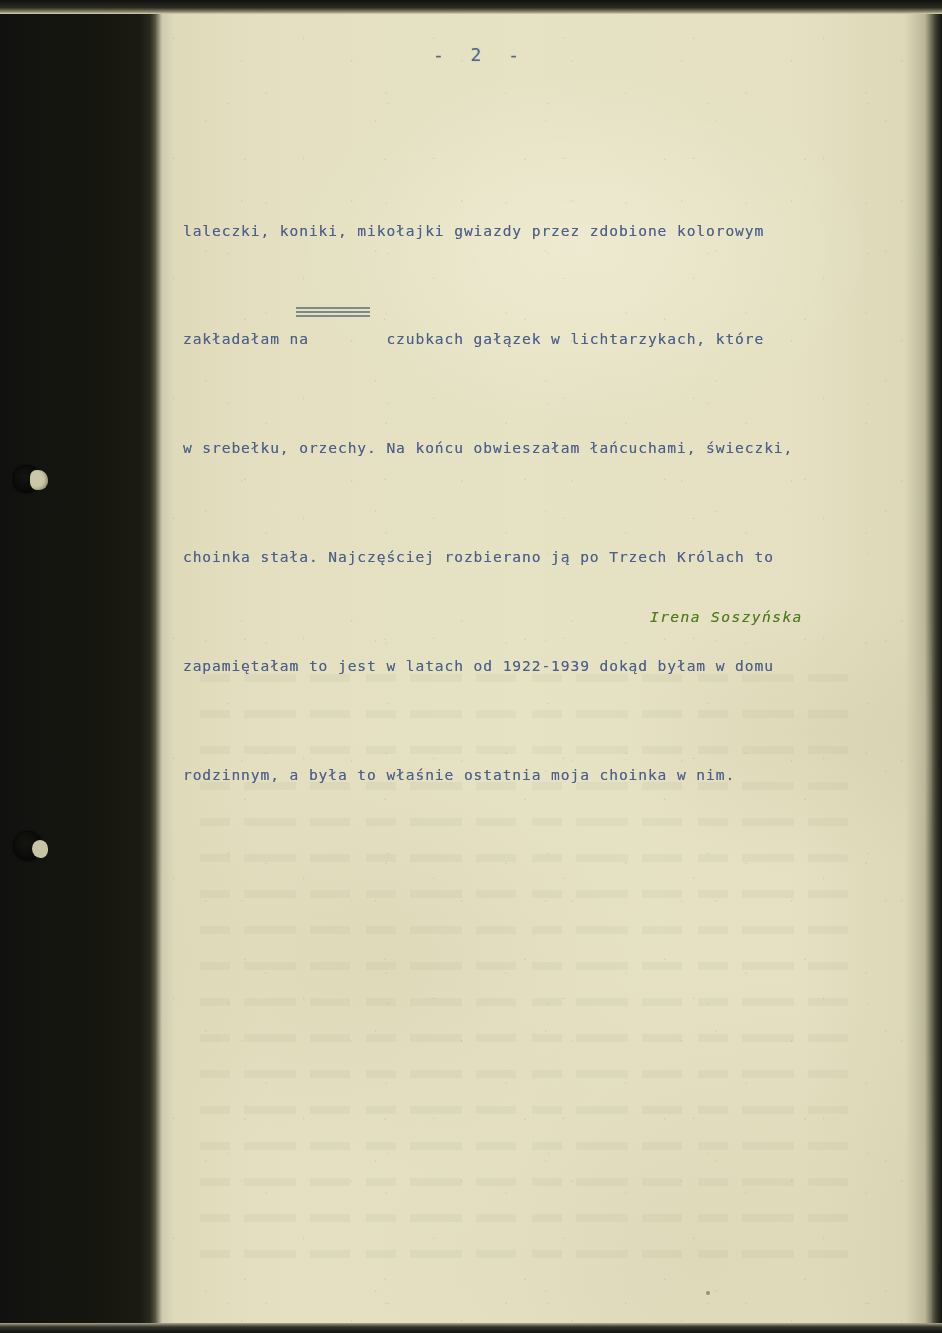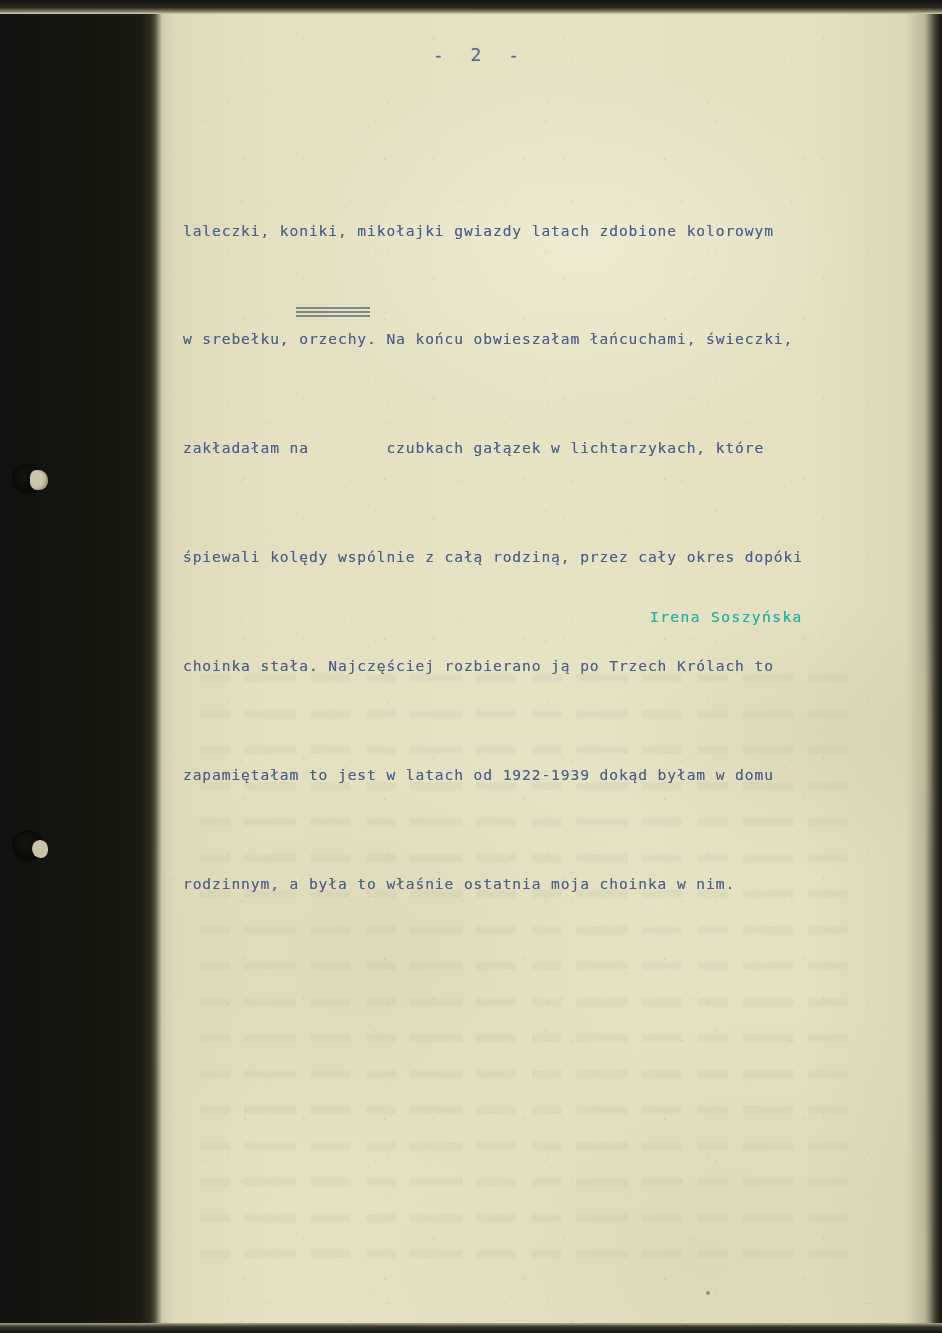--- a/index.html
+++ b/index.html
@@ -154,23 +154,24 @@
         rgba(70,90,130,0) 4px);
     opacity: .85;
     mix-blend-mode: multiply;
   }
   #signature {
     position: absolute;
     left: 650px;
     top: 608px;
     font-size: 14.6px;
     letter-spacing: 1.4px;
-    color: #14b8a6;
+    color: #4d7c0f;
     white-space: pre;
     text-shadow: 0 0 .6px rgba(70,92,135,.5);
+    font-style: italic;
   }
   
   #bleed {
     position: absolute;
     left: 200px;
     top: 660px;
     width: 660px;
     height: 600px;
     opacity: .055;
     pointer-events: none;
@@ -224,24 +225,23 @@
   <div id="punch-bottom-paper"></div>
 
   <div id="bleed"></div>
   <div id="fleck-1"></div>
 
   <div id="doc-body">
 
     <div id="page-number">-  2   -</div>
 
     <div id="paragraph">
-      <span class="ln">laleczki, koniki, mikołajki gwiazdy latach zdobione kolorowym</span>
+      <span class="ln">laleczki, koniki, mikołajki gwiazdy przez zdobione kolorowym</span>
+      <span class="ln">zakładałam na        czubkach gałązek w lichtarzykach, które</span>
       <span class="ln">w srebełku, orzechy. Na końcu obwieszałam łańcuchami, świeczki,</span>
-      <span class="ln">zakładałam na        czubkach gałązek w lichtarzykach, które</span>
-      <span class="ln">śpiewali kolędy wspólnie z całą rodziną, przez cały okres dopóki</span>
       <span class="ln">choinka stała. Najczęściej rozbierano ją po Trzech Królach to</span>
       <span class="ln">zapamiętałam to jest w latach od 1922-1939 dokąd byłam w domu</span>
       <span class="ln">rodzinnym, a była to właśnie ostatnia moja choinka w nim.</span>
     </div>
 
     <div id="strikeout"></div>
 
     <div id="signature">Irena Soszyńska</div>
 
   </div>

